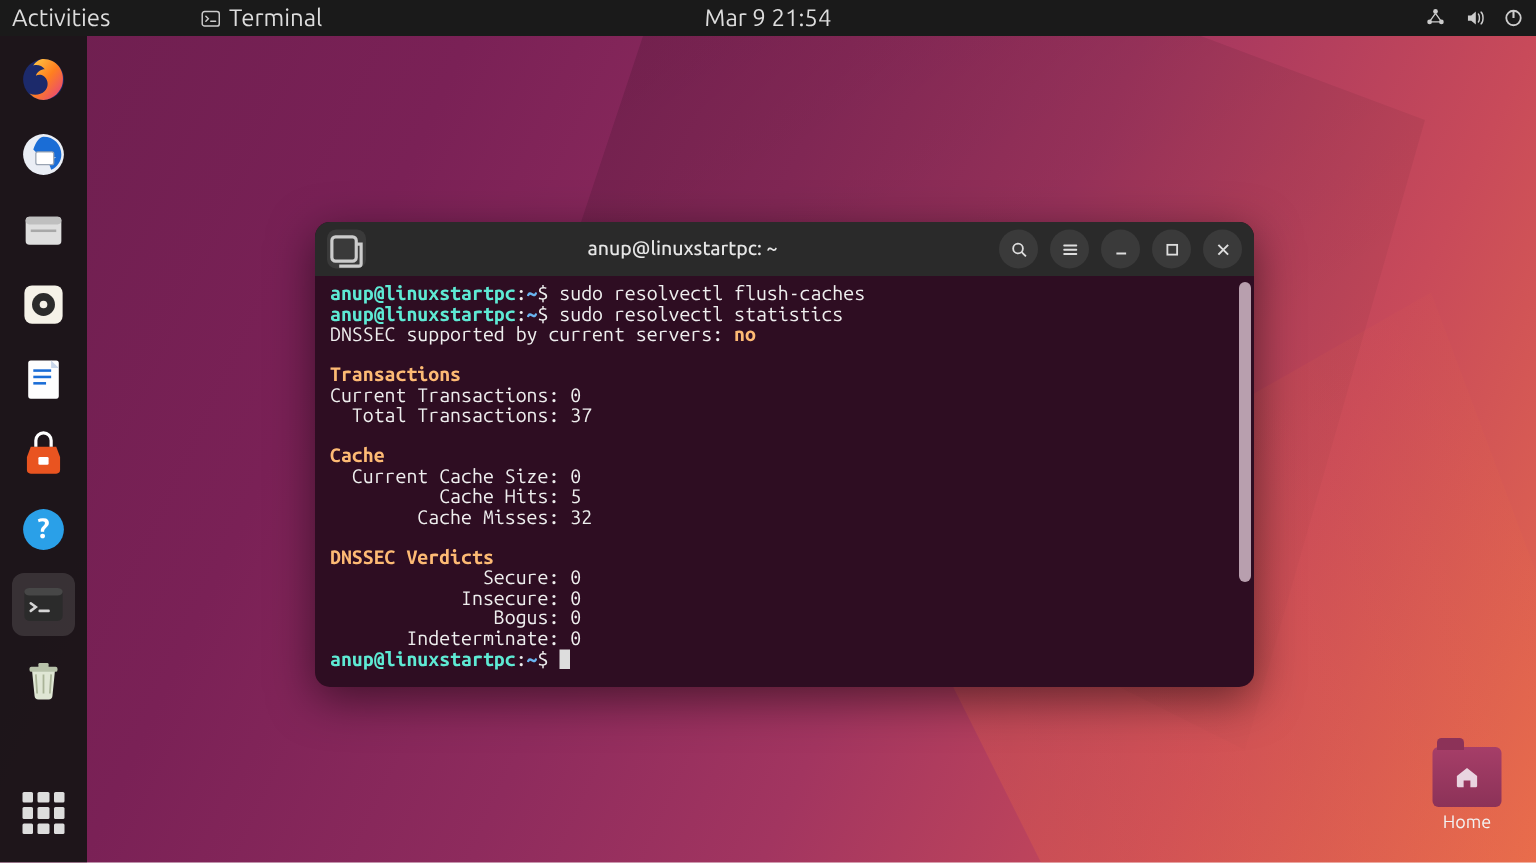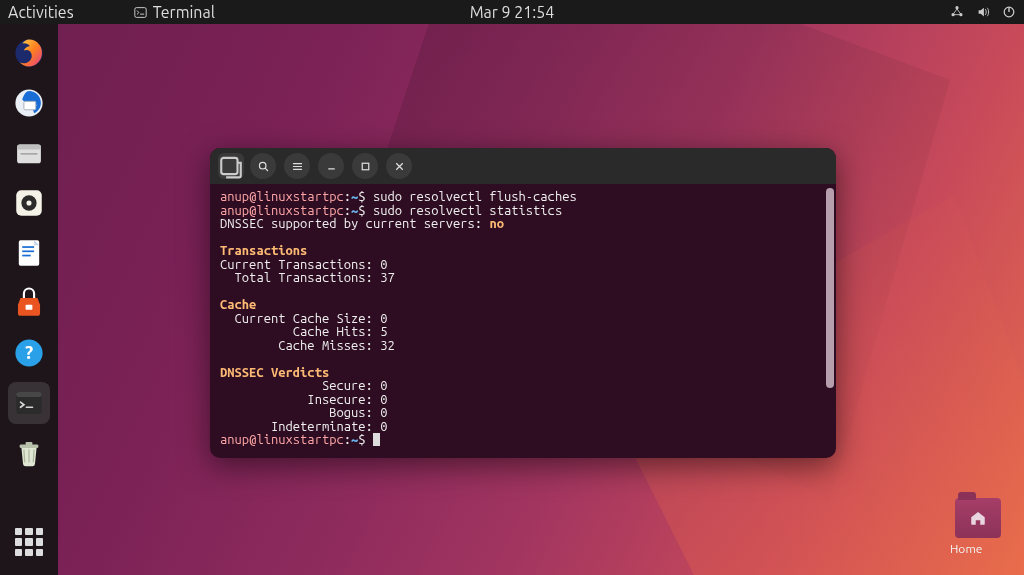--- a/index.html
+++ b/index.html
@@ -44,21 +44,21 @@
     .dock-item.active { background:rgba(255,255,255,0.12); }
     .dock-item svg { width:34px; height:34px; }
     .dock-spacer { flex:1; }
     .apps-button { margin-bottom:6px; }
     .apps-grid { width:28px; height:28px; display:grid; grid-template-columns:repeat(3,1fr);
       grid-template-rows:repeat(3,1fr); gap:3px; }
     .apps-grid span { background:#ddd; border-radius:1px; }
 
     
     .desktop-icon {
-      position:absolute; right:18px; bottom:20px; text-align:left; color:#f2f2f2;
+      position:absolute; right:18px; bottom:20px; text-align:center; color:#f2f2f2;
       font-size:12px; z-index:30; width:56px;
     }
     .folder-icon {
       width:46px; height:40px; margin:0 auto 4px;
       background:linear-gradient(#a63e68,#8c3258);
       border-radius:4px; position:relative; display:flex;
       align-items:center; justify-content:center;
     }
     .folder-icon::before {
       content:""; position:absolute; top:-6px; left:3px; width:18px; height:8px;
@@ -90,21 +90,21 @@
     .term-body {
       flex:1; padding:6px 10px 6px 10px;
       font-family: "Ubuntu Mono","DejaVu Sans Mono",monospace;
       font-size:13px; line-height:13.5px; color:#eee;
       white-space:pre; overflow:hidden; position:relative;
     }
     .term-body .scrollbar {
       position:absolute; right:2px; top:4px; width:8px; height:200px;
       background:#b89fae; border-radius:4px;
     }
-    .prompt-user { color:#fca5a5; font-weight:normal; }
+    .prompt-user { color:#5eead4; font-weight:bold; }
     .prompt-path { color:#6ab4f0; font-weight:bold; }
     .bold { font-weight:bold; color:#fdba74; }
     .cursor { display:inline-block; width:7px; height:13px; background:#ddd; vertical-align:-2px; }
 
   </style>
 </head>
 <body>
 
 <div class="geo1"></div>
 <div class="geo2"></div>
@@ -239,20 +239,21 @@
 <div class="terminal">
   <div class="term-titlebar">
     <div class="tb-left">
       <div class="tb-newtab">
         <svg viewBox="0 0 16 16">
             <rect x="2" y="3" width="10" height="10" rx="1.5" fill="none" stroke="#ccc" stroke-width="1.3"></rect>
             <path d="M12 6h2v8a1 1 0 0 1-1 1H5" fill="none" stroke="#ccc" stroke-width="1.3"></path>
           </svg>
       </div>
     </div>
+    <div class="tb-center">anup@linuxstartpc: ~</div>
     <div class="tb-right">
       <div class="tb-btn">
         <svg viewBox="0 0 16 16">
             <circle cx="7" cy="7" r="4" fill="none" stroke="#ddd" stroke-width="1.5"></circle>
             <line x1="10" y1="10" x2="13.5" y2="13.5" stroke="#ddd" stroke-width="1.5"></line>
           </svg>
       </div>
       <div class="tb-btn">
         <svg viewBox="0 0 16 16">
             <path d="M3 4.5h10M3 8h10M3 11.5h10" stroke="#ddd" stroke-width="1.5" stroke-linecap="round"></path>

